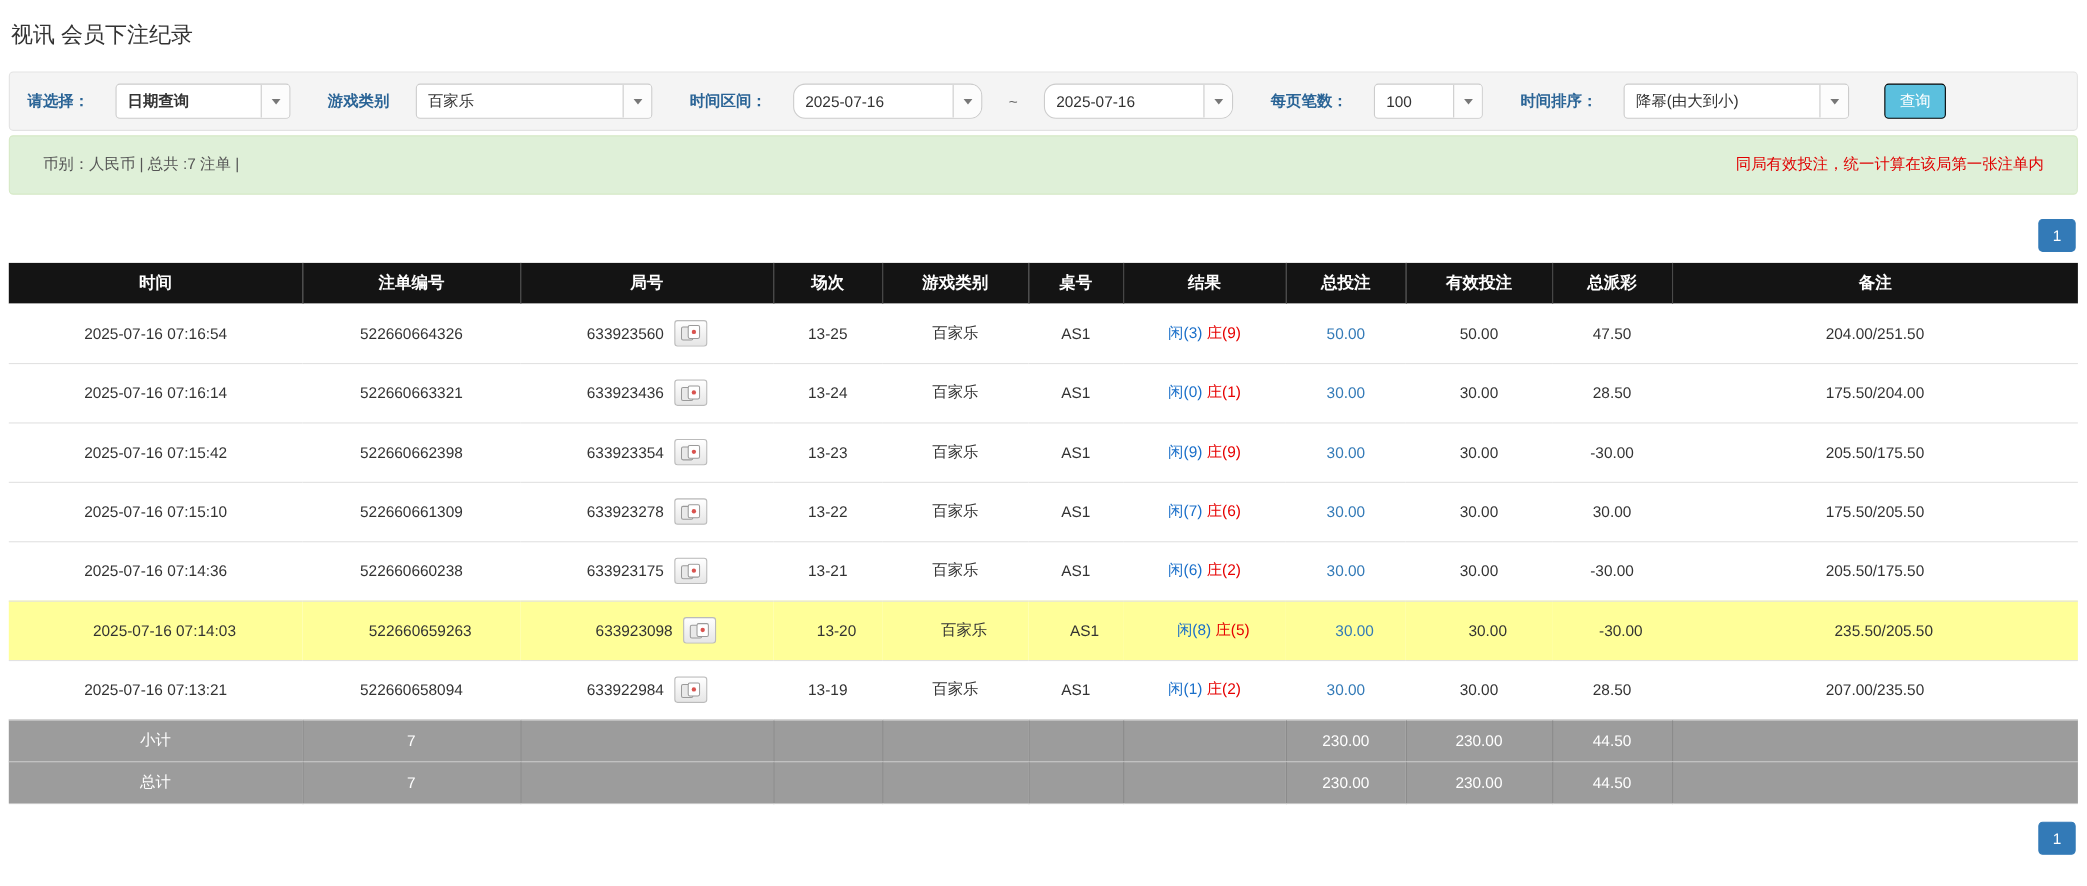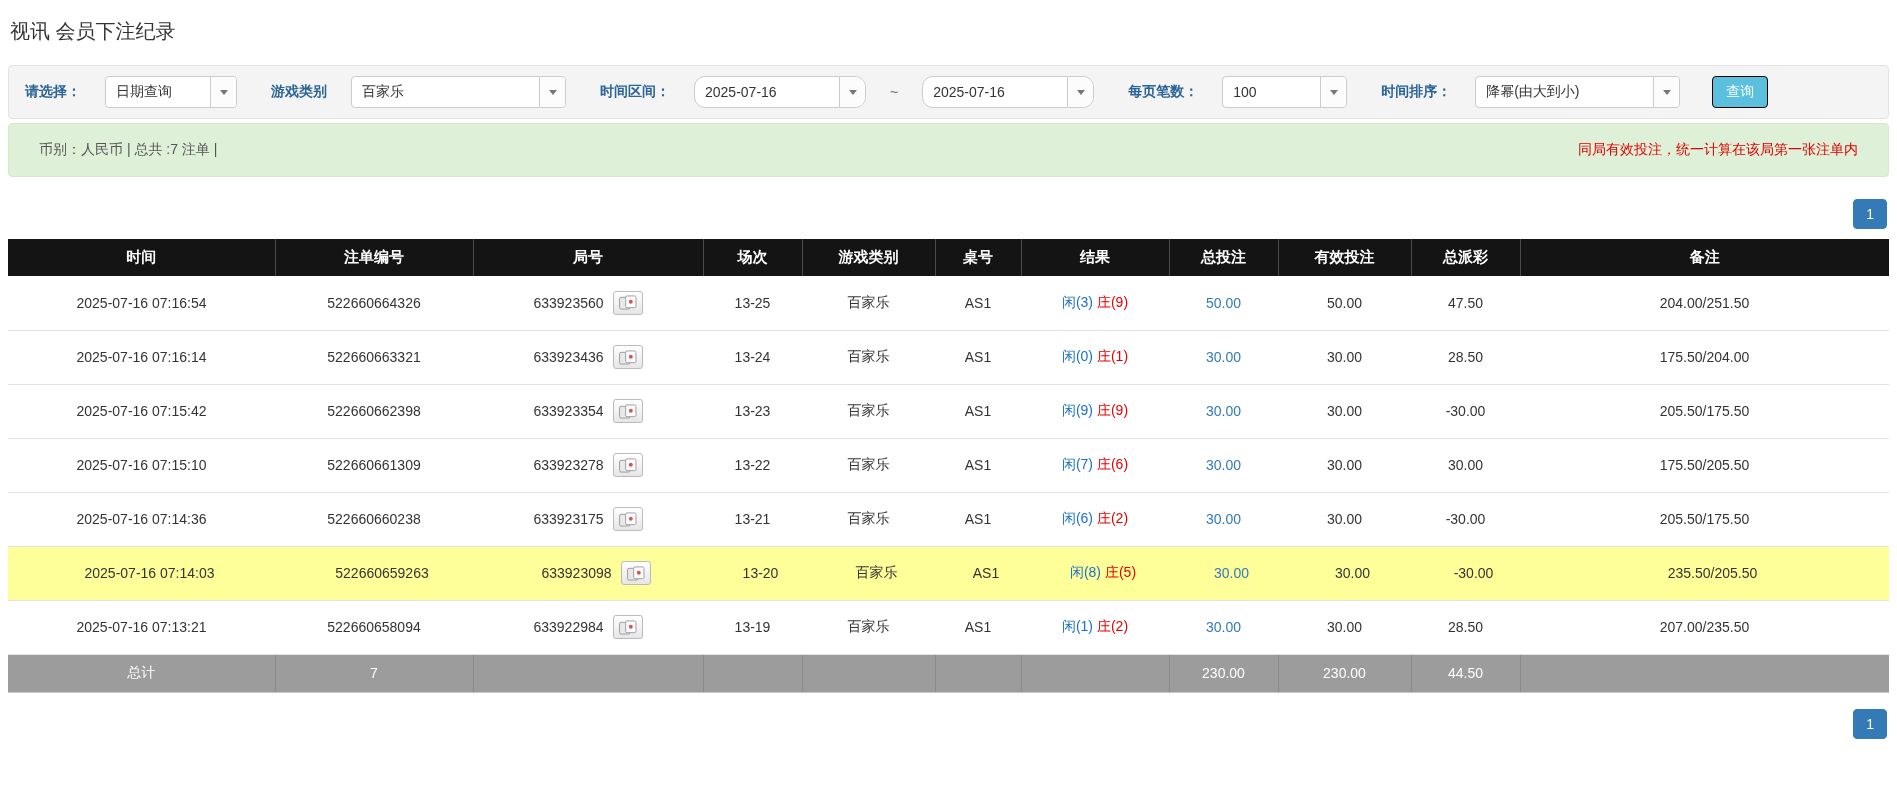--- a/index.html
+++ b/index.html
@@ -64,24 +64,24 @@
     cursor: pointer;
     flex: none;
   }
   .combo-caret i {
     display: block;
     width: 0; height: 0;
     border-left: 4px solid transparent;
     border-right: 4px solid transparent;
     border-top: 5px solid #777;
   }
-  .w-query { width: 132px; }
+  .w-query { width: 159px; font-weight: bold; }
   .w-game  { width: 215px; }
   .w-date  { width: 172px; border-radius: 11px; }
-  .w-size  { width: 125px; }
+  .w-size  { width: 99px; }
   .w-sort  { width: 205px; justify-content: space-between; }
   .range-sep { color: #666; font-size: 14px; margin: 0 2px; }
   .btn-search {
     margin-left: 10px;
     height: 32px;
     padding: 0 13px;
     background: var(--search-button, #5bc0de);
     border: 1px solid #000000;
     border-radius: 4px;
     color: #fff;
@@ -404,32 +404,45 @@
           <td>13-19</td>
           <td>百家乐</td>
           <td>AS1</td>
           <td><span class="res-player">闲(1)</span> <span class="res-banker">庄(2)</span></td>
           <td><a class="bet-link">30.00</a></td>
           <td>30.00</td>
           <td>28.50</td>
           <td>207.00/235.50</td>
         </tr>
         <tr class="footer-row">
-          <td>总计</td>
+          <td>小计</td>
           <td>7</td>
           <td></td>
           <td></td>
           <td></td>
           <td></td>
           <td></td>
           <td>230.00</td>
           <td>230.00</td>
           <td>44.50</td>
           <td></td>
         </tr>
+        <tr class="footer-row">
+          <td>总计</td>
+          <td>7</td>
+          <td></td>
+          <td></td>
+          <td></td>
+          <td></td>
+          <td></td>
+          <td>230.00</td>
+          <td>230.00</td>
+          <td>44.50</td>
+          <td></td>
+        </tr>
       </tbody>
   </table>
 
   <div class="pager bottom">
     <a class="page-current">1</a>
   </div>
 
 </div>
 
 </body></html>

